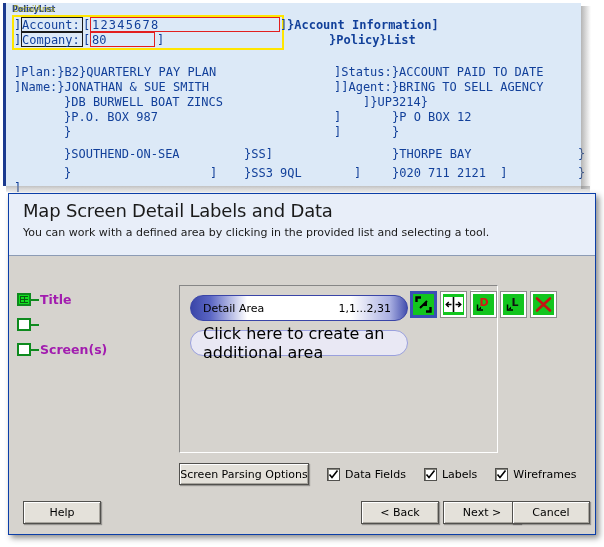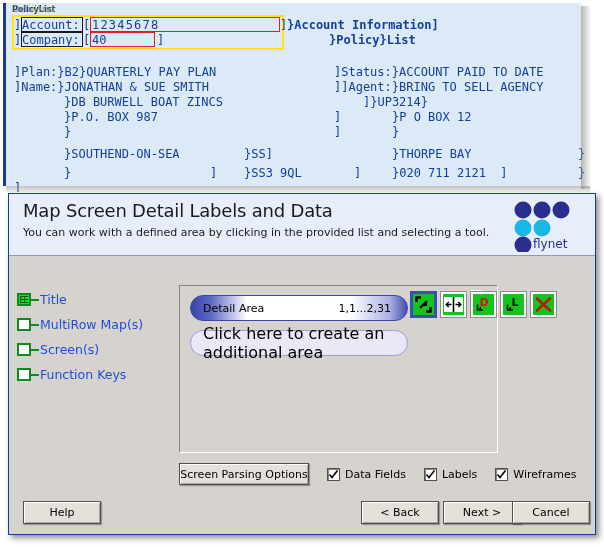--- a/index.html
+++ b/index.html
@@ -185,22 +185,22 @@
       repeating-linear-gradient(to bottom, #0a5c12 0 1px, transparent 1px 3px),
       repeating-linear-gradient(to right, #0a5c12 0 1px, transparent 1px 4px);
   }
   .stage-dash {
     width: 8px; height: 2px;
     background: #0e8a1e;
     flex: 0 0 auto;
   }
   .stage-label {
     font-size: 12.5px;
-    font-weight: normal;
-    color: #1d4ed8;
+    font-weight: bold;
+    color: #a21caf;
     font-family: "DejaVu Sans", sans-serif;
     margin-left: 1px;
   }
 
   
   #area-panel {
     position: absolute;
     left: 170px; top: 6px;
     width: 319px; height: 168px;
     background: #d6d3ce;
@@ -351,21 +351,21 @@
     <div class="wf wf-data" style="left:84px; top:14px; width:190px; height:15px;"></div>
     <span class="term-text" style="left:86px; top:15px; letter-spacing:1.2px;">12345678</span>
     <span class="term-text" style="left:274px; top:15px;">]</span>
     <span class="term-text term-bold" style="left:281px; top:15px;">}Account Information]</span>
 
     <span class="term-text" style="left:8px; top:30px;">]</span>
     <div class="wf wf-label" style="left:15px; top:29px; width:62px; height:15px;"></div>
     <span class="term-text" style="left:16px; top:30px;">Company:</span>
     <span class="term-text" style="left:77px; top:30px;">[</span>
     <div class="wf wf-data" style="left:84px; top:29px; width:65px; height:15px;"></div>
-    <span class="term-text" style="left:86px; top:30px;">40</span>
+    <span class="term-text" style="left:86px; top:30px;">80</span>
     <span class="term-text" style="left:151px; top:30px;">]</span>
     <span class="term-text term-bold" style="left:323px; top:30px;">}Policy}List</span>
 
     <span class="term-text" style="left:8px; top:62px;">]Plan:}B2}QUARTERLY PAY PLAN</span>
     <span class="term-text" style="left:328px; top:62px;">]Status:}ACCOUNT PAID TO DATE</span>
 
     <span class="term-text" style="left:8px; top:77px;">]Name:}JONATHAN &amp; SUE SMITH</span>
     <span class="term-text" style="left:328px; top:77px;">]]Agent:}BRING TO SELL AGENCY</span>
 
     <span class="term-text" style="left:58px; top:92px;">}DB BURWELL BOAT ZINCS</span>
@@ -396,55 +396,38 @@
   <div class="term-shadow-r"></div>
   <div class="term-shadow-b"></div>
 </div>
 
 <div id="wizard-dialog">
 
 
   <div id="dialog-header">
     <div id="header-heading">Map Screen Detail Labels and Data</div>
     <div id="header-sub">You can work with a defined area by clicking in the provided list and selecting a tool.</div>
-    <div id="flynet-logo">
-      <svg width="74" height="52" viewBox="0 0 74 52" aria-hidden="true">
-        <circle cx="12" cy="10" r="8.5" fill="#2a2f8f"></circle>
-        <circle cx="31" cy="10" r="8.5" fill="#2a2f8f"></circle>
-        <circle cx="50" cy="10" r="8.5" fill="#2a2f8f"></circle>
-        <circle cx="12" cy="28" r="8.5" fill="#19b6e8"></circle>
-        <circle cx="31" cy="28" r="8.5" fill="#19b6e8"></circle>
-        <circle cx="12" cy="45" r="8.5" fill="#2a2f8f"></circle>
-      </svg>
-      <span id="flynet-wordmark">flynet</span>
-    </div>
   </div>
 
   <div id="dialog-body">
 
     <div id="stage-list">
       <div class="stage-item">
         <span class="stage-icon pattern"></span>
         <span class="stage-dash"></span>
         <span class="stage-label">Title</span>
       </div>
       <div class="stage-item">
         <span class="stage-icon"></span>
         <span class="stage-dash"></span>
-        <span class="stage-label">MultiRow Map(s)</span>
       </div>
       <div class="stage-item">
         <span class="stage-icon"></span>
         <span class="stage-dash"></span>
         <span class="stage-label">Screen(s)</span>
-      </div>
-      <div class="stage-item">
-        <span class="stage-icon"></span>
-        <span class="stage-dash"></span>
-        <span class="stage-label">Function Keys</span>
       </div>
     </div>
 
     <div id="area-panel">
 
       <div class="area-pill" id="pill-detail-area">
         <span class="pill-name">Detail Area</span>
         <span class="pill-coords">1,1...2,31</span>
       </div>
       <div id="pill-delete-badge">

